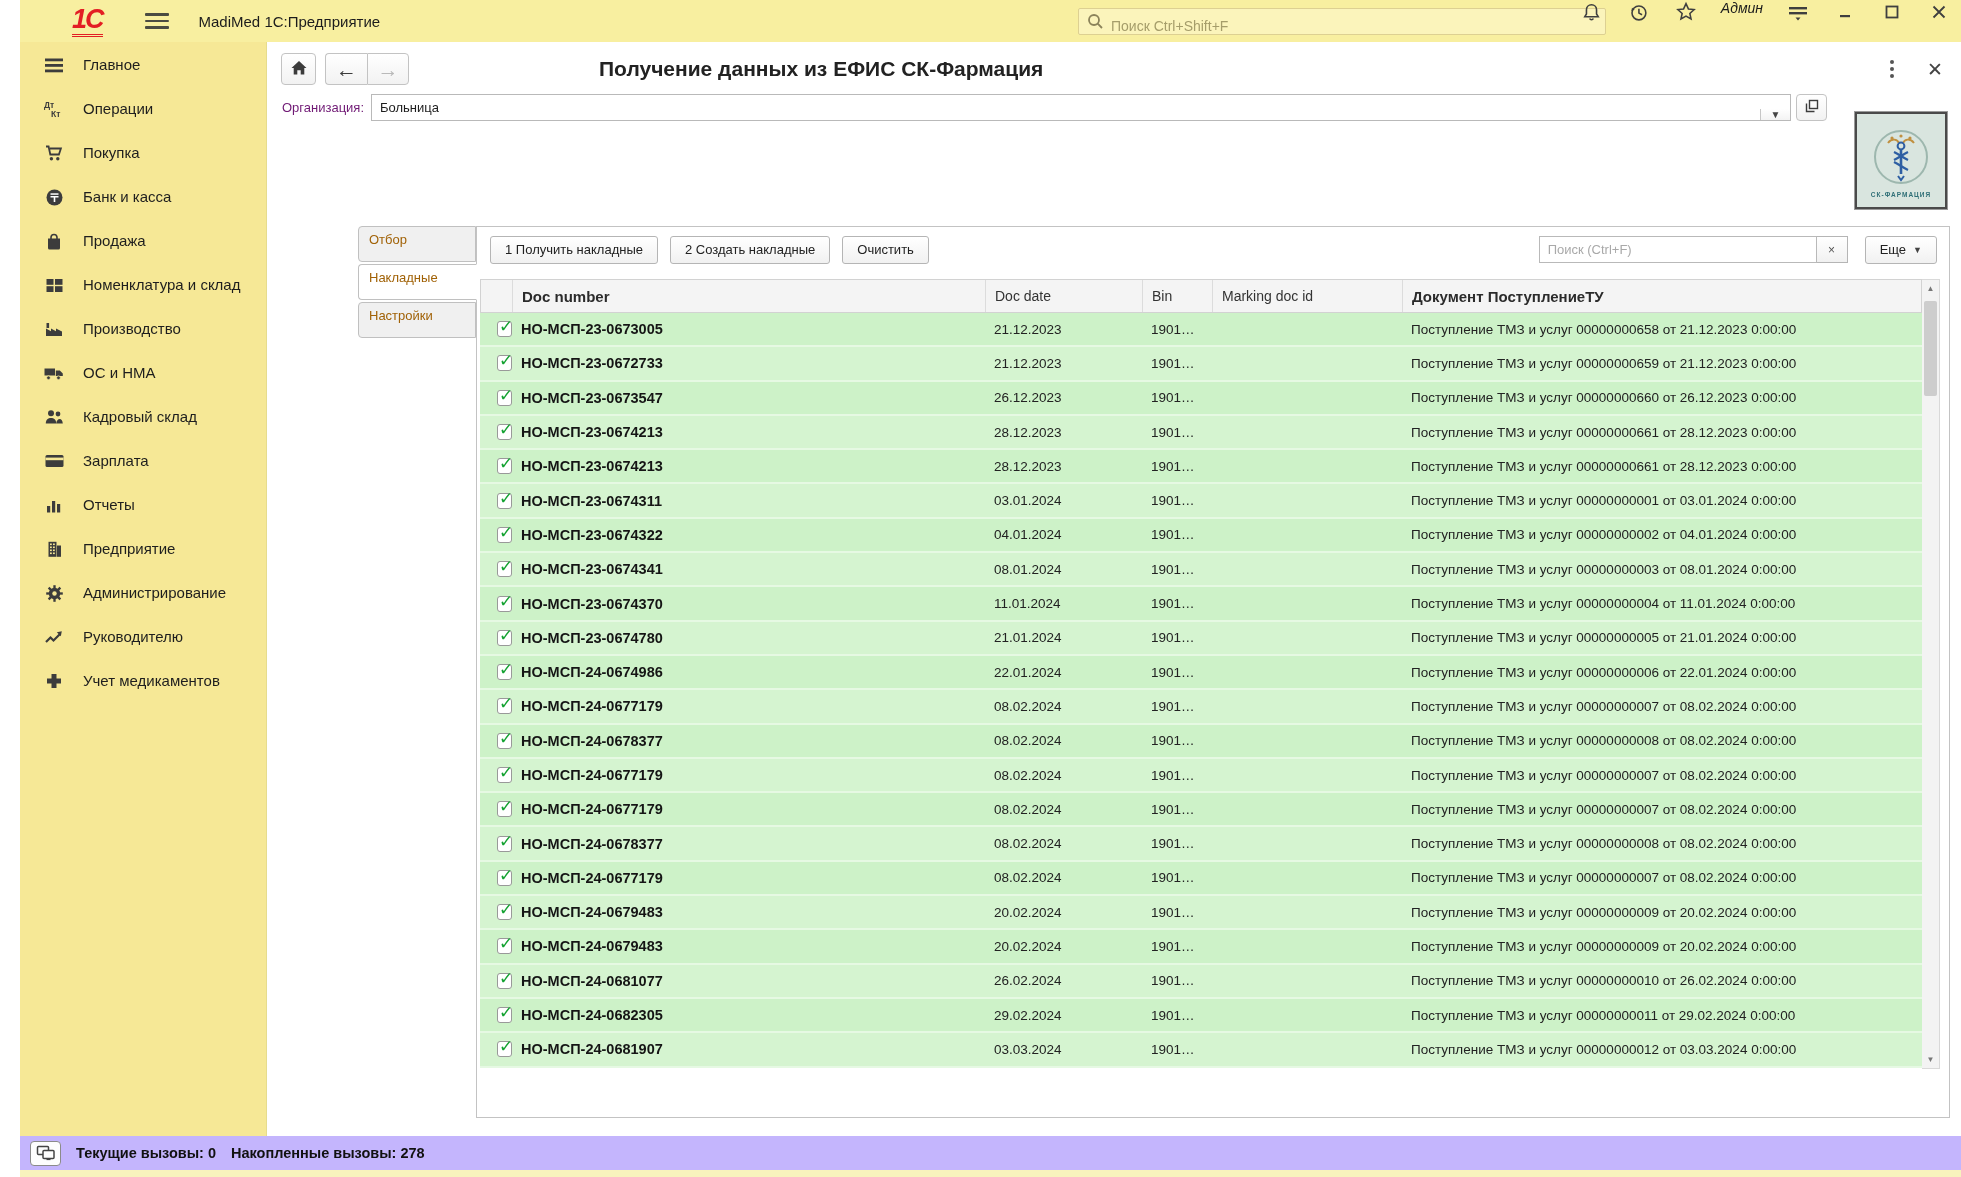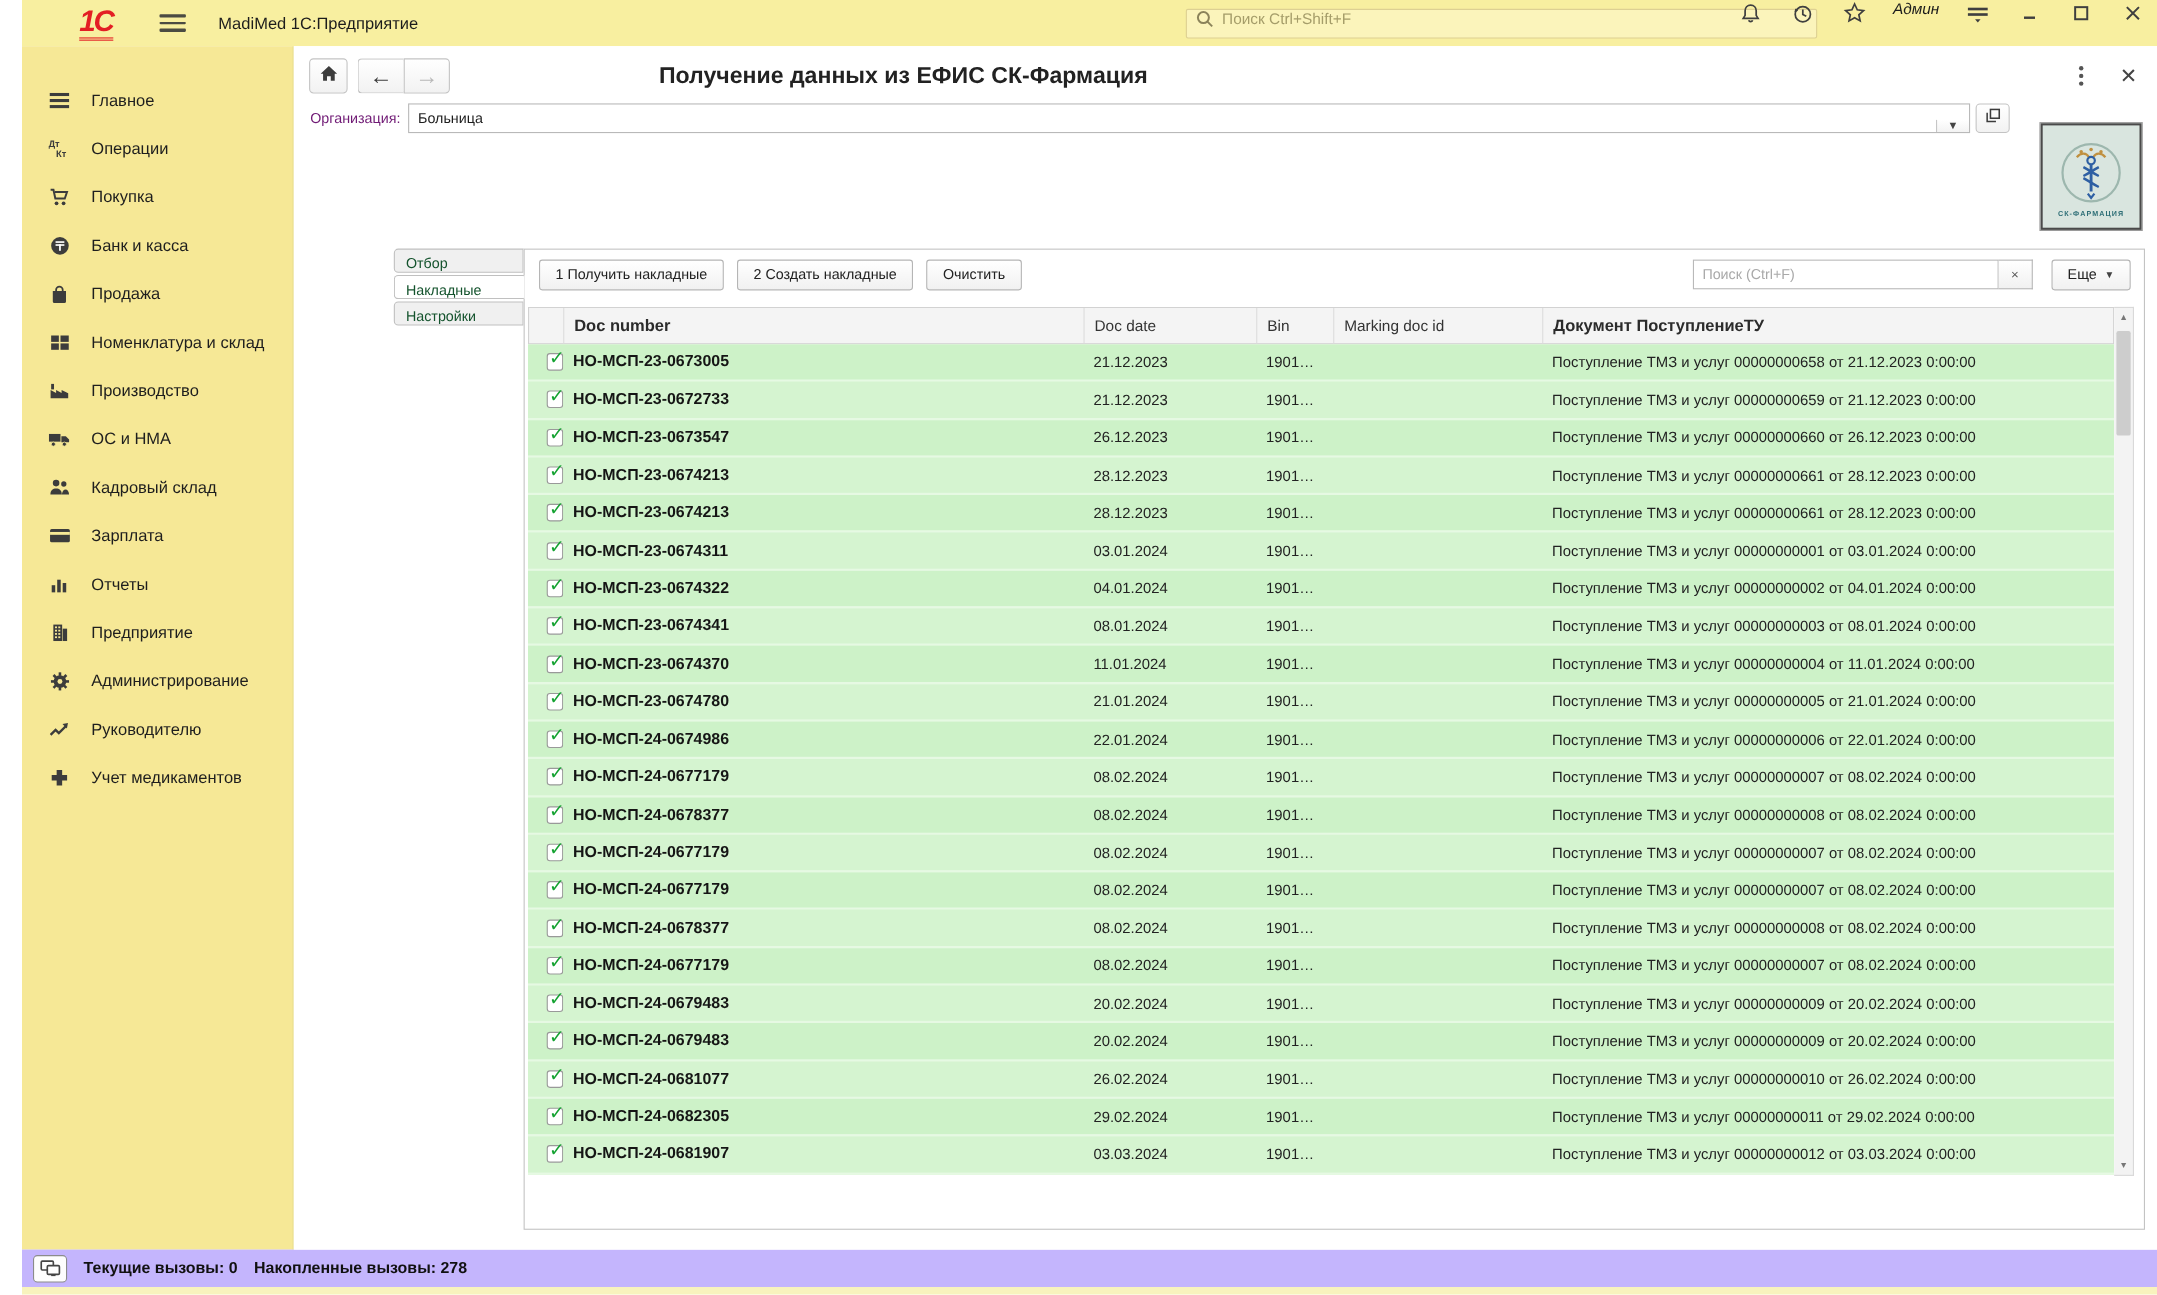--- a/index.html
+++ b/index.html
@@ -6,30 +6,30 @@
   html,body { width:1961px; height:1177px; overflow:hidden; }
   body { font-family:"Liberation Sans","DejaVu Sans",sans-serif; color:#1d1d1d; background:#fff; }
   .app { position:relative; width:1961px; height:1177px; display:flex; flex-direction:column;padding-left:20px; }
 
   
   .topbar { height:42px; background:#f8efa0; display:flex; align-items:center; flex:0 0 42px; position:relative; }
   .logo-1c { font-weight:bold; font-style:italic; font-size:27px; color:#e31e24; margin-left:52px; letter-spacing:-2px; line-height:1; border-bottom:3px double #e31e24; padding-bottom:1px;}
   .tb-burger { margin-left:42px; width:24px; display:flex; flex-direction:column; gap:4px; cursor:pointer;}
   .tb-burger i { display:block; height:2.5px; background:#4b4b42; border-radius:1px;}
   .tb-title { margin-left:30px; font-size:15px; color:#1c1c1c; }
-  .tb-search { position:absolute; left:1058px; top:8px; width:574px; height:27px; background:#fbf4bb; border:1px solid #ddd092; border-radius:2px; display:flex; align-items:flex-start; padding:0 8px; gap:7px;}
+  .tb-search { position:absolute; left:1058px; top:8px; width:528px; height:27px; background:#fbf4bb; border:1px solid #ddd092; border-radius:2px; display:flex; align-items:flex-end; padding:0 8px; gap:7px;}
   .tb-search .ph { color:#a59d6a; font-size:14px; }
   .tb-right { position:absolute; right:10px; top:0; height:28px; display:flex; align-items:flex-start; gap:23px;font-style:italic; }
   .tb-ic { width:24px; height:24px; display:flex; align-items:center; justify-content:center; cursor:pointer; }
   .tb-user { font-size:14px; color:#1c1c1c; cursor:pointer; }
 
   
   .shell { display:flex; flex:1 1 auto; height:1094px; }
   .sidebar { width:247px; flex:0 0 247px; background:#f6e896; border-right:1px solid #e6dc8d; padding-top:14px; }
-  .sidebar-item { height:44px; display:flex; align-items:flex-end; padding-left:21px; gap:16px; cursor:pointer; }
+  .sidebar-item { height:44px; display:flex; align-items:flex-start; padding-left:21px; gap:16px; cursor:pointer; }
   .sb-icon { width:26px; height:18px; display:flex; align-items:center; justify-content:center; flex:0 0 26px;}
   .sb-label { font-size:15px; color:#1e1e1e; white-space:nowrap; }
 
   .content { flex:1 1 auto; position:relative; background:#fff; }
 
   
   .form-header { position:absolute; left:14px; right:10px; top:6px; height:42px; display:flex; align-items:center; }
   .sq-btn { height:32px; background:linear-gradient(#fff,#f2f2f2); border:1px solid #c3c3c3; border-radius:4px; display:flex; align-items:center; justify-content:center; cursor:pointer; }
   .home-btn { width:35px; }
   .nav-group { display:flex; margin-left:9px; }
@@ -50,21 +50,21 @@
   .org-input { flex:1 1 auto; height:27px; border:1px solid #b9b9b9; background:#fff; display:flex; align-items:flex-end; }
   .org-value { flex:1 1 auto; font-size:13px; padding:5px 8px; }
   .org-dd { width:30px; border-left:1px solid #c6c6c6; display:flex; align-items:center; justify-content:center; color:#444; font-size:10px; cursor:pointer; background:linear-gradient(#fff,#f3f3f3);}
   .org-open { width:31px; height:27px; margin-left:5px; }
 
   .sk-logo { position:absolute; right:14px; top:70px; width:92px; height:97px; border:2px solid #4a4a4a; outline:1px solid #9a9a9a; background:#d9e5df; padding:3px; display:flex; flex-direction:column; align-items:center; justify-content:center; }
   .sk-caption { font-size:6.5px; letter-spacing:1px; color:#2f6f77; margin-top:1px; font-weight:bold;}
 
   
   .tabs-col { position:absolute; left:91px; top:184px; width:118px; }
-  .tab { width:118px; height:22px; line-height:25px; background:#f0f0f0; border:1px solid #c0c0c0; border-radius:4px 0 0 4px; padding-left:10px; font-size:13px; color:#14532d; margin-bottom:2px; cursor:pointer; position:relative;}
+  .tab { width:118px; height:36px; line-height:25px; background:#f0f0f0; border:1px solid #c0c0c0; border-radius:4px 0 0 4px; padding-left:10px; font-size:13px; color:#a16207; margin-bottom:2px; cursor:pointer; position:relative;}
   .tab.active { width:119px; background:#fff; border-right:1px solid #fff; z-index:3; }
 
   
   .panel { position:absolute; left:209px; right:11px; top:184px; bottom:18px; border:1px solid #c3c3c3; background:#fff; }
   .panel-toolbar { position:absolute; left:13px; right:12px; top:8px; height:29px; display:flex; align-items:center; gap:12px; }
   .tb-btn { height:28px; background:linear-gradient(#fff,#f1f1f1); border:1px solid #b5b5b5; border-radius:3px; font-size:13px; color:#222; padding:0 14px; display:flex; align-items:center; cursor:pointer; font-family:inherit; white-space:nowrap;}
   .tb-search-group { margin-left:auto; display:flex; align-items:center; }
   .flt-search { width:278px; height:27px; border:1px solid #b9b9b9; display:flex; align-items:center; padding:0 8px; }
   .flt-search .ph { color:#a9a9a9; font-size:13px; }
   .flt-clear { width:31px; height:27px; border:1px solid #b5b5b5; border-left:none; background:linear-gradient(#fff,#f1f1f1); display:flex; align-items:center; justify-content:center; font-size:12px; color:#555; cursor:pointer;}

